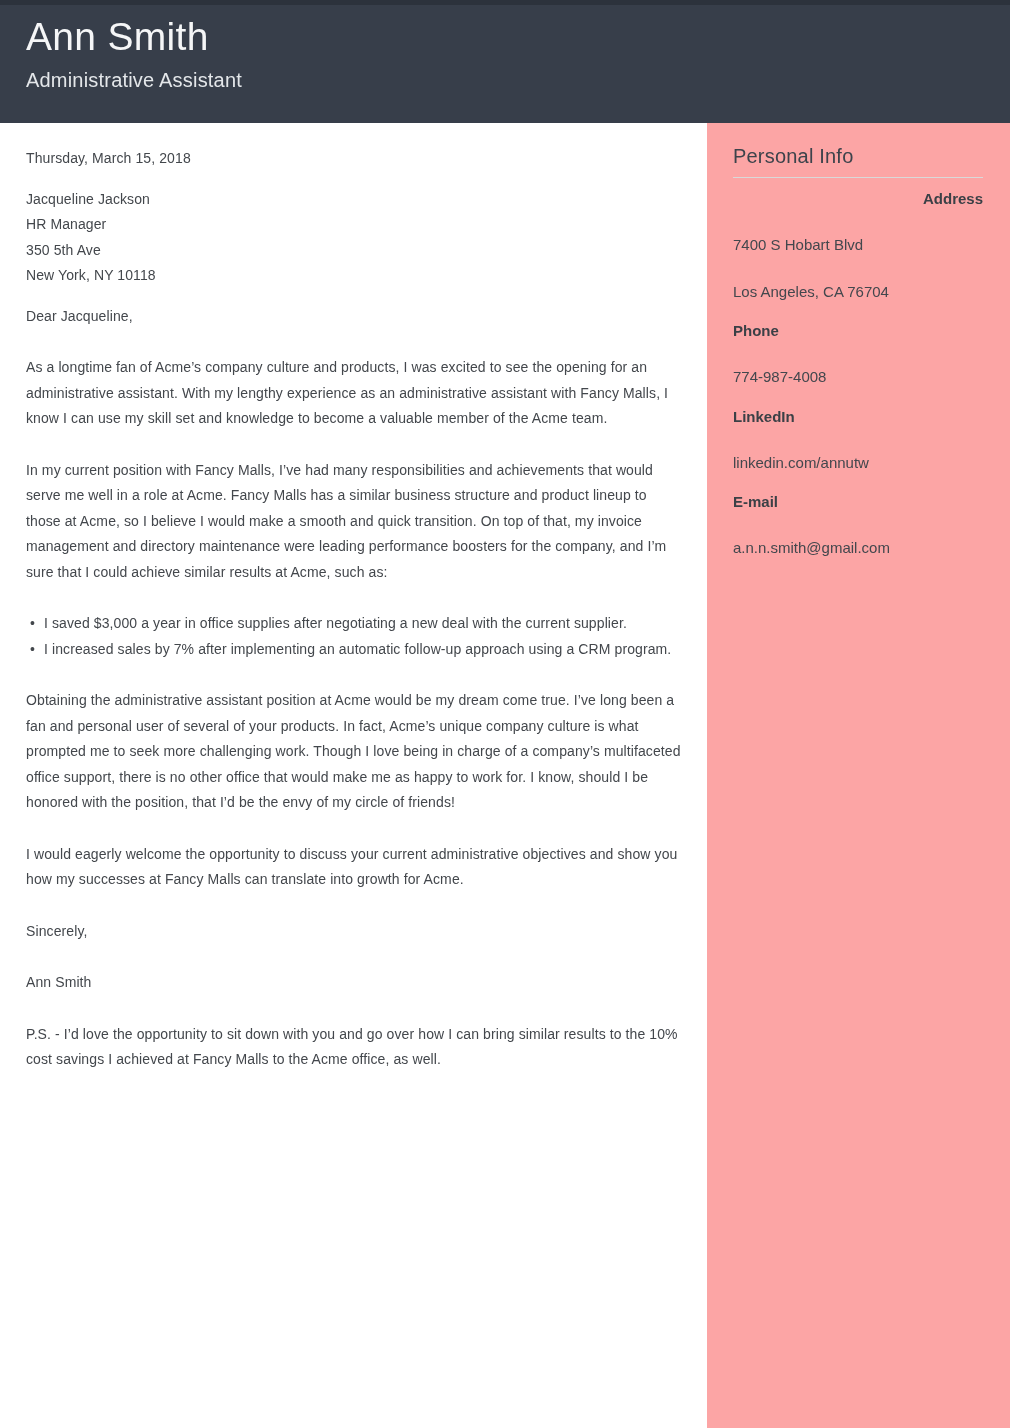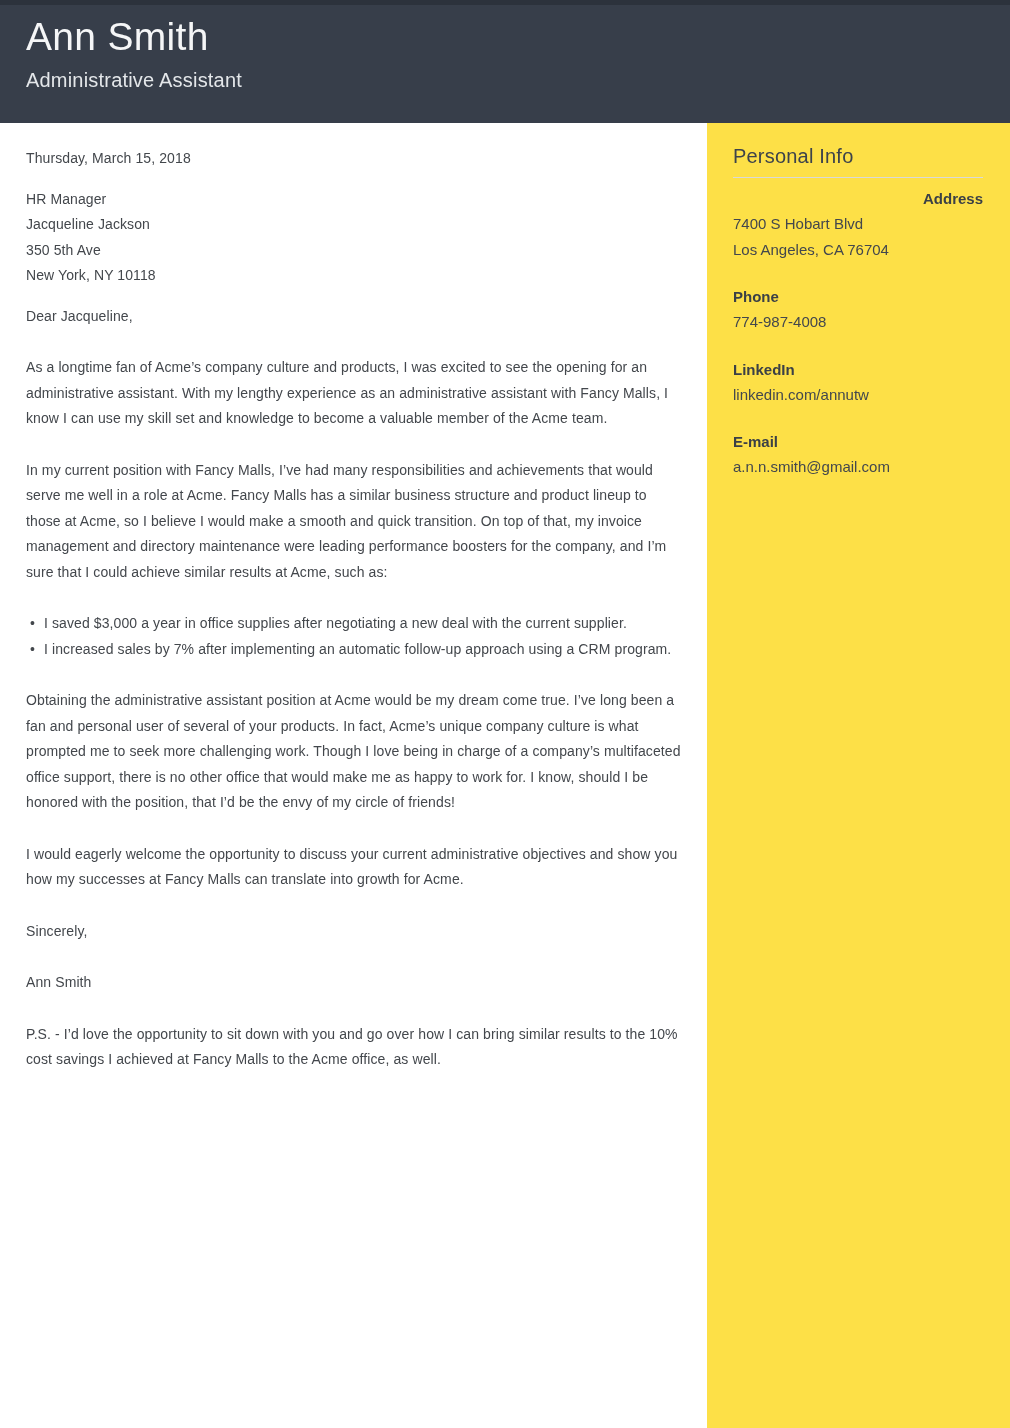--- a/index.html
+++ b/index.html
@@ -33,48 +33,49 @@
     line-height: 24px;
     margin-top: 8px;
     color: #e4e7ea;
     letter-spacing: 0.2px;
   }
 
   
   .sidebar {
     position: absolute;
     top: 123px; left: 707px; right: 0; bottom: 0;
-    background: #fde047;
+    background: #fca5a5;
     box-sizing: border-box;
     padding: 22px 27px 0 26px;
   }
   .sidebar-title {
     font-size: 20px;
     font-weight: normal;
     color: #3d434b;
     margin: 0 0 9px 0;
     letter-spacing: 0.2px;
   }
   .sidebar-divider {
     border: none;
     border-top: 1px solid #d9d9d9;
     margin: 0 0 8px 0;
   }
   .side-label {
     font-size: 15px;
     font-weight: bold;
     color: #3b4046;
     line-height: 25px;
-    margin-top: 22px;
+    margin-top: 14px;
   }
   .side-label.first { margin-top: 8px; text-align: right; }
   .side-value {
     font-size: 15px;
     color: #43474d;
     line-height: 25.5px;
+    margin-top: 21px;
   }
 
   
   .letter {
     position: absolute;
     top: 123px; left: 26px;
     width: 656px;
     font-size: 14px;
     line-height: 25.5px;
     color: #43474c;
@@ -133,22 +134,22 @@
   <div>
     <div class="side-label">E-mail</div>
     <div class="side-value">a.n.n.smith@gmail.com</div>
   </div>
 </aside>
 
 <main class="letter">
   <p class="date">Thursday, March 15, 2018</p>
 
   <div class="recipient">
+    <div>Jacqueline Jackson</div>
     <div>HR Manager</div>
-    <div>Jacqueline Jackson</div>
     <div>350 5th Ave</div>
     <div>New York, NY 10118</div>
   </div>
 
   <p class="salutation">Dear Jacqueline,</p>
 
   <p>As a longtime fan of Acme’s company culture and products, I was excited to see the opening for an administrative assistant. With my lengthy experience as an administrative assistant with Fancy Malls, I know I can use my skill set and knowledge to become a valuable member of the Acme team.</p>
   <p>In my current position with Fancy Malls, I’ve had many responsibilities and achievements that would serve me well in a role at Acme. Fancy Malls has a similar business structure and product lineup to those at Acme, so I believe I would make a smooth and quick transition. On top of that, my invoice management and directory maintenance were leading performance boosters for the company, and I’m sure that I could achieve similar results at Acme, such as:</p>
 
   <ul class="bullet-list">

